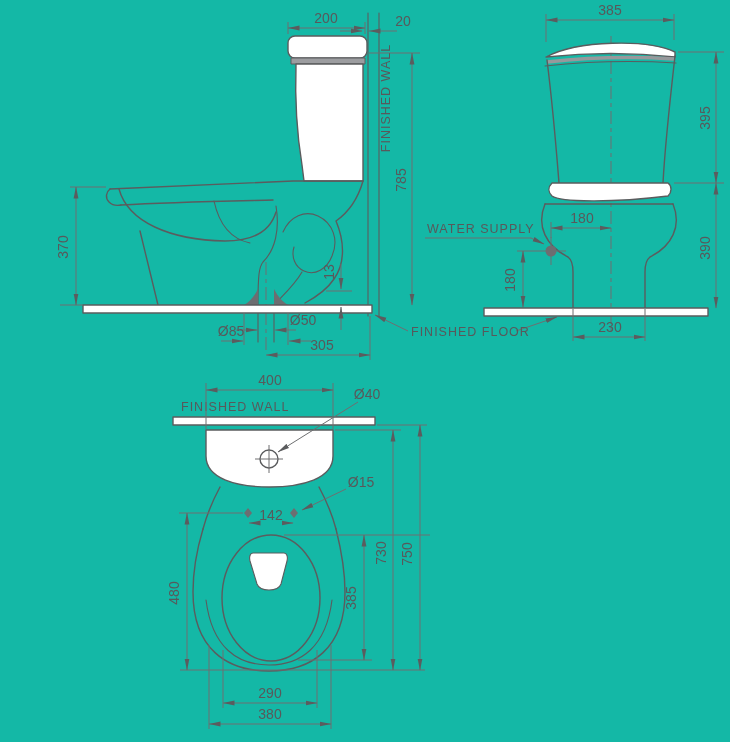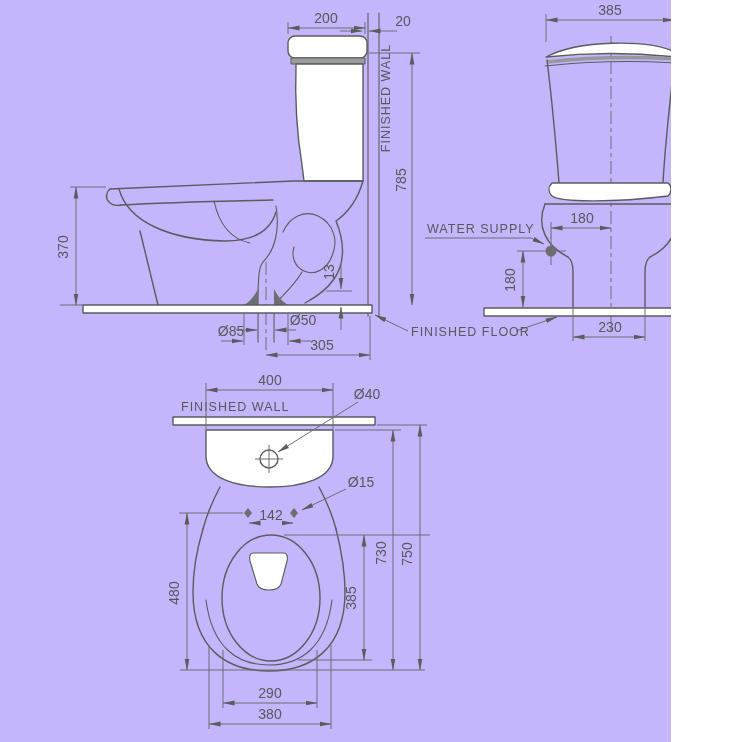--- a/index.html
+++ b/index.html
@@ -1,16 +1,16 @@
 <!DOCTYPE html>
 <html><head>
 <meta charset="utf-8">
 <style>
   html,body{margin:0;padding:0;background:#ffffff;}
-  .stage{position:relative;width:671px;height:742px;background:#c4b5fd;overflow:hidden;}
+  .stage{position:relative;width:730px;height:742px;background:#14b8a6;overflow:hidden;}
   svg{display:block;}
   .obj{fill:none;stroke:#5b5c5e;stroke-width:1.4;stroke-linecap:round;stroke-linejoin:round;}
   .thin{stroke-width:1.1;}
   .dim{fill:none;stroke:#6e6f71;stroke-width:1;}
   .cl{fill:none;stroke:#6e6f71;stroke-width:1;stroke-dasharray:13 4 4 4;}
   .whitefill{fill:#ffffff;}
   .darkfill{fill:#6d6e71;stroke:none;}
   .bandfill{fill:#9c9da0;stroke:#5b5c5e;stroke-width:1;}
   text{fill:#58595b;font-family:"Liberation Sans",sans-serif;}
   .dimtxt{font-size:14px;text-anchor:middle;}

